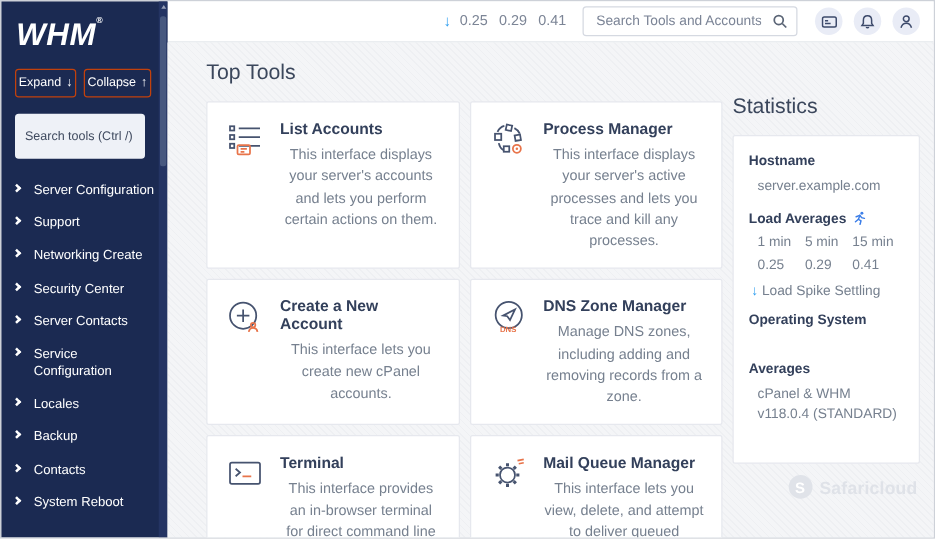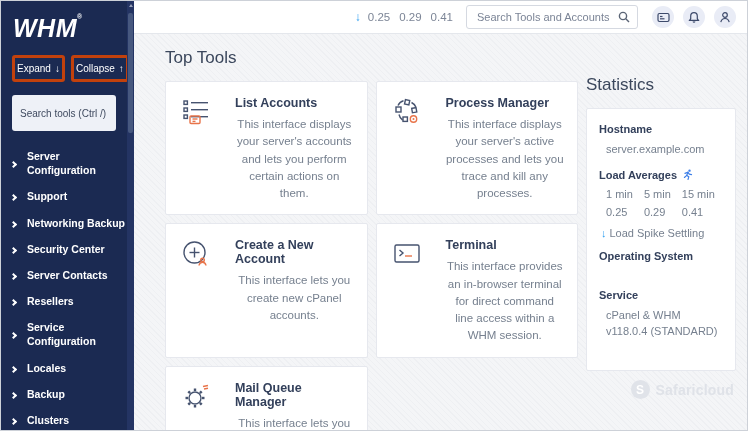--- a/index.html
+++ b/index.html
@@ -5,27 +5,27 @@
   * { box-sizing: border-box; margin: 0; padding: 0; }
   html,body { width:748px; height:431px; }
   body { font-family: "Liberation Sans", sans-serif; overflow:hidden; background:#fff; }
   .app { width:748px; height:431px; display:flex; border:1px solid #cdd1d8; overflow:hidden; background:#f4f5f7; }
 
   
   .sidebar { position:relative; width:133px; flex:none; background:#1b2a52; color:#fff; padding-top:10px; overflow:hidden; }
   .logo { font-style:italic; font-weight:800; font-size:25px; letter-spacing:.5px; margin:2px 0 12px 12px; color:#fff; }
   .logo sup { font-size:7px; font-style:normal; vertical-align:18px; }
   .side-btns { display:flex; gap:6px; margin:0 14px 13px 11px; }
-  .side-btn { flex:1; background:transparent; border:3px solid #c2410c; border-radius:3px; color:#fff;
+  .side-btn { flex:1; background:transparent; border:1px solid #c2410c; border-radius:3px; color:#fff;
               font-family:inherit; font-size:10px; padding:5px 2px; display:flex; align-items:center; justify-content:center; gap:4px; cursor:pointer; }
   .side-btn .glyph { font-size:10px; }
   .side-search { display:block; width:104px; margin:0 0 12px 11px; height:36px; border:none; border-radius:3px;
                  background:#eef1f7; font-family:inherit; font-size:10px; color:#3c465a; padding:0 8px; }
   .side-search::placeholder { color:#3f4a5f; }
-  .nav-item { display:flex; align-items:center; gap:11px; padding:6px 6px 6px 10px; font-size:10.5px; font-weight:700; cursor:pointer; }
+  .nav-item { display:flex; align-items:flex-start; gap:11px; padding:6px 6px 6px 10px; font-size:10.5px; font-weight:400; cursor:pointer; }
   .nav-item .chev { flex:none; width:5px; height:5px; border:solid #fff; border-width:0 2px 2px 0; transform:rotate(-45deg); margin-top:3px; }
   .nav-item .lbl { max-width:100px; line-height:1.35; }
   .side-scroll { position:absolute; top:0; right:0; width:7px; height:100%; background:#243463; }
   .side-scroll .up { position:absolute; top:3px; left:1.5px; width:0; height:0; border-left:2px solid transparent; border-right:2px solid transparent; border-bottom:3px solid #97a0b8; }
   .side-scroll .thumb { position:absolute; top:12px; left:1px; width:5px; height:120px; background:#47587f; border-radius:2px; }
 
   
   .right { flex:1; display:flex; flex-direction:column; min-width:0; }
 
   header { height:33px; flex:none; background:#fff; border-bottom:1px solid #e4e7ec; display:flex; align-items:center; padding:0 11px; }
@@ -41,21 +41,21 @@
 
   main { position:relative; flex:1; overflow:hidden; padding:12px 11px 0 31px;
          background-color:#f4f5f7;
          background-image:repeating-linear-gradient(45deg, rgba(130,140,160,.05) 0 1px, transparent 1px 4px); }
   h2 { font-size:17px; font-weight:400; color:#3b475c; margin:2px 0 13px; }
   .row1 { display:flex; gap:8px; align-items:flex-start; }
   .col-tools { flex:1; min-width:0; }
   .col-stats { width:150px; flex:none;margin-top:27px; }
 
   .grid { display:grid; grid-template-columns:1fr 1fr; gap:8px; }
-  .card { background:#fff; border:1px solid #e6e8ee; border-radius:2px; padding:13px 13px 12px 15px; display:flex; gap:24px; cursor:pointer; }
+  .card { background:#fff; border:1px solid #e6e8ee; border-radius:2px; padding:13px 13px 12px 15px; display:flex; gap:13px; cursor:pointer; }
   .card .cicon { flex:none; width:30px; padding-top:2px; }
   .card h3 { font-size:12.5px; font-weight:700; color:#33405b; margin:1px 0 6px; }
   .card p { font-size:11.5px; line-height:1.5; color:#76808f;text-align:center; }
 
   .stat-card { background:#fff; border:1px solid #e6e8ee; border-radius:2px; padding:12px 12px 30px; font-size:11px; }
   .stat-label { font-weight:700; color:#33405b; margin-top:11px; display:flex; align-items:center; gap:5px; }
   .stat-label:first-child { margin-top:2px; }
   .stat-value { color:#76808f; margin:6px 0 0 7px; line-height:1.5; }
   .load-table { display:flex; gap:11px; margin:7px 0 0 7px; color:#76808f; }
   .load-col span { display:block; }
@@ -94,49 +94,45 @@
       <div class="nav-item">
           <span class="chev"></span>
           <span class="lbl">Server Configuration</span>
         </div>
       <div class="nav-item">
           <span class="chev"></span>
           <span class="lbl">Support</span>
         </div>
       <div class="nav-item">
           <span class="chev"></span>
-          <span class="lbl">Networking Backup</span>
+          <span class="lbl">Networking Create</span>
         </div>
       <div class="nav-item">
           <span class="chev"></span>
           <span class="lbl">Security Center</span>
         </div>
       <div class="nav-item">
           <span class="chev"></span>
           <span class="lbl">Server Contacts</span>
         </div>
       <div class="nav-item">
           <span class="chev"></span>
-          <span class="lbl">Resellers</span>
-        </div>
-      <div class="nav-item">
-          <span class="chev"></span>
           <span class="lbl">Service Configuration</span>
         </div>
       <div class="nav-item">
           <span class="chev"></span>
           <span class="lbl">Locales</span>
         </div>
       <div class="nav-item">
           <span class="chev"></span>
           <span class="lbl">Backup</span>
         </div>
       <div class="nav-item">
           <span class="chev"></span>
-          <span class="lbl">Clusters</span>
+          <span class="lbl">Contacts</span>
         </div>
       <div class="nav-item">
           <span class="chev"></span>
           <span class="lbl">System Reboot</span>
         </div>
 
     </nav>
 
     <div class="side-scroll">
       <div class="up"></div>
@@ -244,20 +240,33 @@
                       <path d="M18 26.5c.4-2.3 1.9-3.3 3.5-3.3s3.1 1 3.5 3.3"></path>
                     </g>
                 </svg>
               </span>
               <div>
                 <h3>Create a New Account</h3>
                 <p>This interface lets you create new cPanel accounts.</p>
               </div>
             </div>
 
+            <div class="card">
+              <span class="cicon">
+                <svg width="30" height="30" viewBox="0 0 30 30" fill="none" stroke="#46536f" stroke-width="1.4">
+                  <circle cx="15" cy="13" r="10.5"></circle>
+                  <path d="M10.5 13.5l9.5-5-4 8.5-2.2-3z"></path>
+                  <text x="8" y="26.5" font-size="6.2" font-weight="bold" fill="#e8744a" stroke="none" font-family="inherit">DNS</text>
+                </svg>
+              </span>
+              <div>
+                <h3>DNS Zone Manager</h3>
+                <p>Manage DNS zones, including adding and removing records from a zone.</p>
+              </div>
+            </div>
 
             <div class="card">
               <span class="cicon">
                 <svg width="30" height="30" viewBox="0 0 30 30" fill="none" stroke="#46536f" stroke-width="1.4">
                   <rect x="3" y="6" width="24" height="17" rx="1.5"></rect>
                   <path d="M7.5 11l3.5 3-3.5 3"></path>
                   <line x1="13" y1="17" x2="20" y2="17" stroke="#e8744a"></line>
                 </svg>
               </span>
               <div>
@@ -325,21 +334,21 @@
                 </div>
             </div>
             <div class="spike-link">
               <span class="glyph">↓</span>
               <span>Load Spike Settling</span>
             </div>
 
             <div class="stat-label">Operating System</div>
             <div class="os-gap"></div>
 
-            <div class="stat-label">Service</div>
+            <div class="stat-label">Averages</div>
             <div class="stat-value">cPanel &amp; WHM v118.0.4 (STANDARD)</div>
           </div>
         </section>
       </div>
 
       <div class="watermark">
         <span class="wm-logo">S</span>
         <span class="wm-text">Safaricloud</span>
       </div>
     </main>

